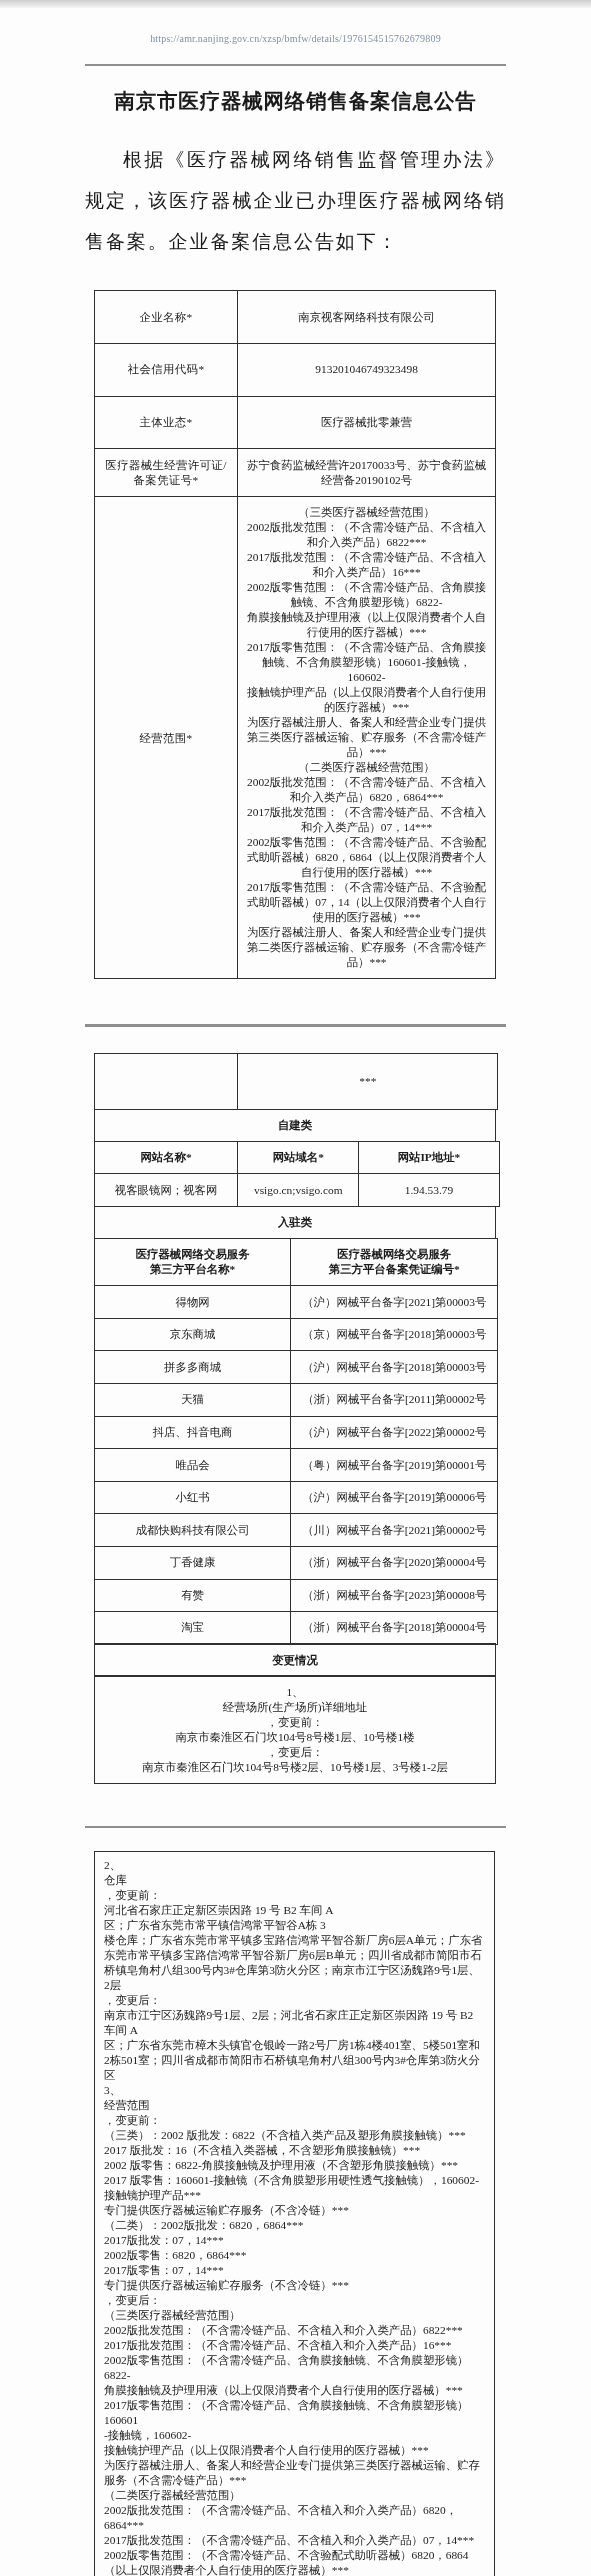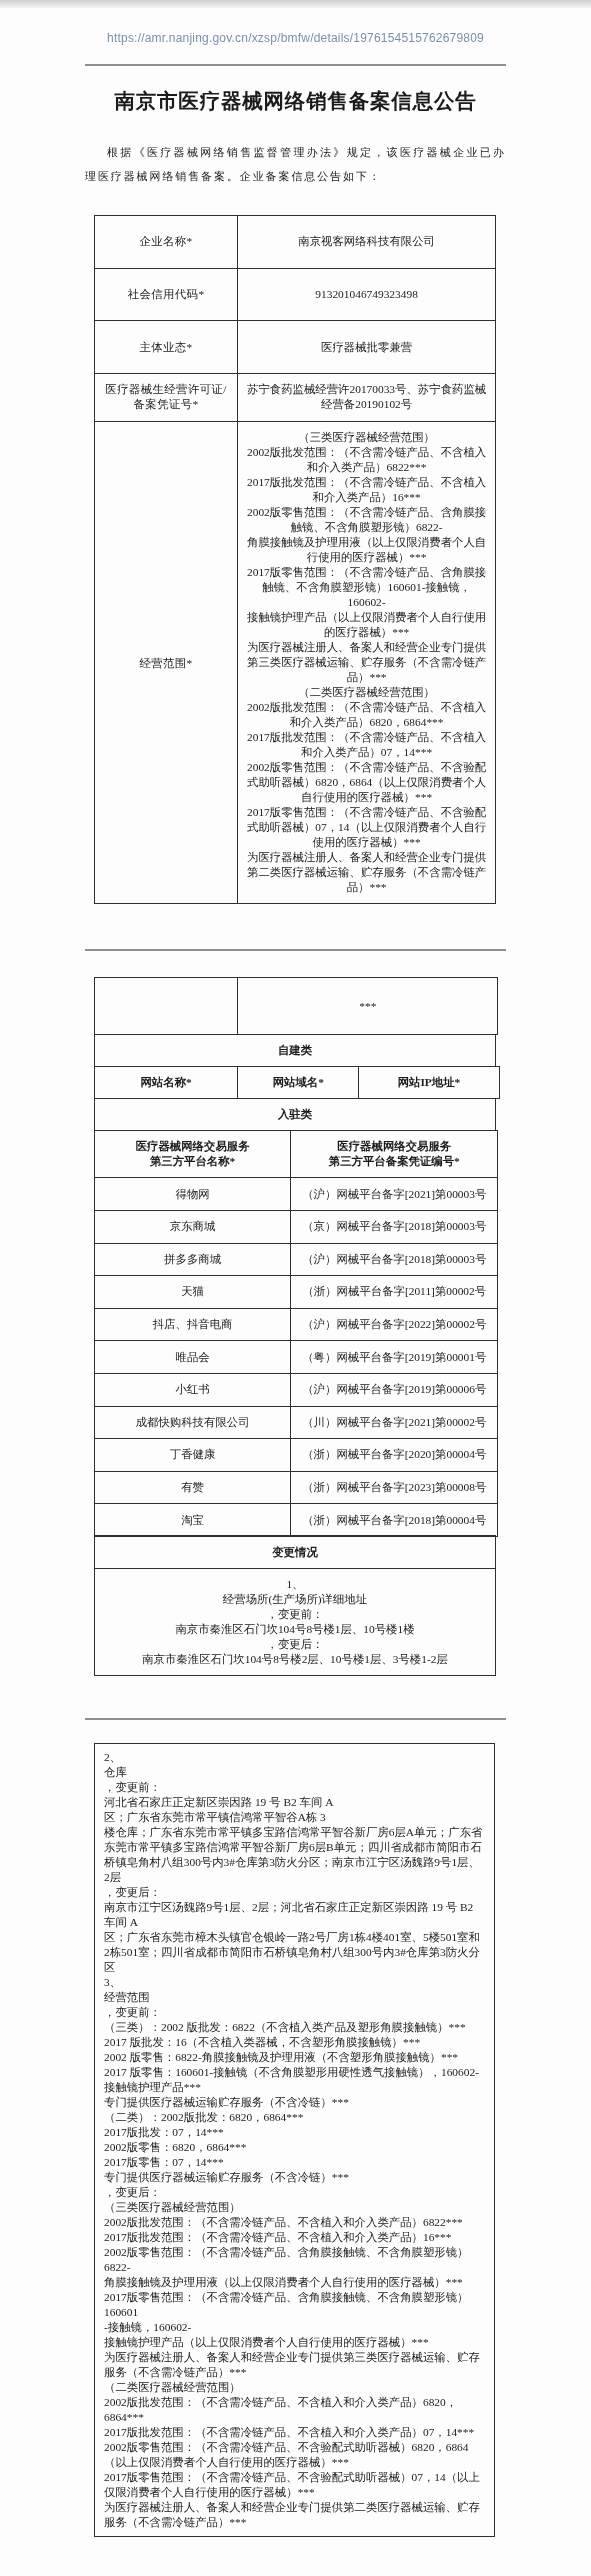--- a/index.html
+++ b/index.html
@@ -4,31 +4,31 @@
 <style>
   html,body{margin:0;padding:0;}
   body{
     width:591px;min-height:2576px;background:#fdfdfd;
     font-family:"Liberation Serif","DejaVu Serif",serif;
     color:#1b1b1b;position:relative;
   }
   .top-strip{height:7.6px;background:linear-gradient(#cfcfcf,#f4f4f4);}
   .url-line{text-align:center;margin-top:23px;}
   .url-line a{
-    font-family:Liberation Sans, sans-serif;
-    font-size:12px;color:#7b90a8;text-decoration:none;letter-spacing:0.2px;
+    font-family:Liberation Serif, serif;
+    font-size:10px;color:#7b90a8;text-decoration:none;letter-spacing:0.2px;
   }
   .rule{height:2.3px;background:#8f8f8f;width:421px;margin:18px auto 0;}
   .doc-title{
     text-align:center;font-size:20.5px;font-weight:bold;
     margin:21px 0 0;letter-spacing:0.8px;
   }
   .intro{
-    width:421px;margin:26px auto 12px;font-size:11px;line-height:2.15;
-    text-indent:2em;letter-spacing:1.9px;text-align:justify;
+    width:421px;margin:26px auto 12px;font-size:19px;line-height:2.15;
+    text-indent:2em;letter-spacing:1.9px;text-align:justify;font-family:Liberation Mono, monospace;
   }
   table{border-collapse:collapse;table-layout:fixed;}
   .tbl{width:402px;margin:27px 0 0 94px;font-size:11.4px;line-height:15px;}
   .tbl.joined{margin-top:-1.5px;}
   .tbl td{border:1.5px solid #2f2f2f;padding:8.3px 7.6px;vertical-align:middle;word-wrap:break-word;text-align:center;}
   .lbl{width:127px;text-align:center;letter-spacing:0.4px;}
   .val{text-align:left;}
   .pre{white-space:pre-line;}
   .vtop{vertical-align:top;}
   .center{text-align:center;}
@@ -121,20 +121,25 @@
   </tr>
 </tbody>
   </table>
 
 <table class="tbl joined">
   <tbody>
       <tr>
     <td class="center bold w1">网站名称*</td>
     <td class="center bold w2">网站域名*</td>
     <td class="center bold w3">网站IP地址*</td>
+  </tr>
+  <tr>
+    <td class="val w1">视客眼镜网；视客网</td>
+    <td class="val w2">vsigo.cn;vsigo.com</td>
+    <td class="val w3">1.94.53.79</td>
   </tr>
 </tbody>
   </table>
 
 <table class="tbl joined">
   <tbody>
       <tr>
     <td class="center bold">入驻类</td>
   </tr>
 </tbody>

